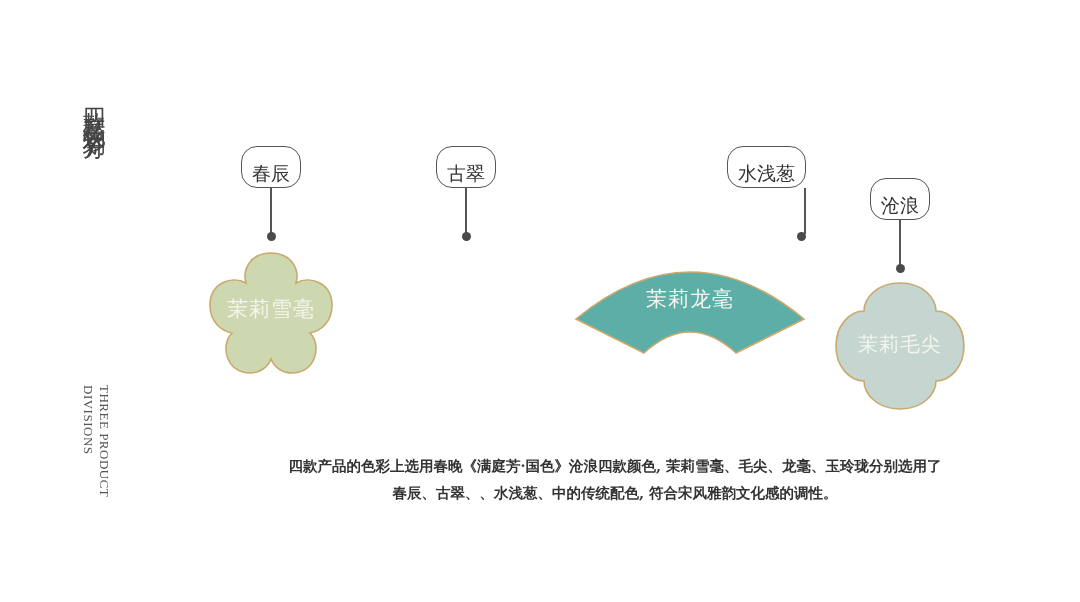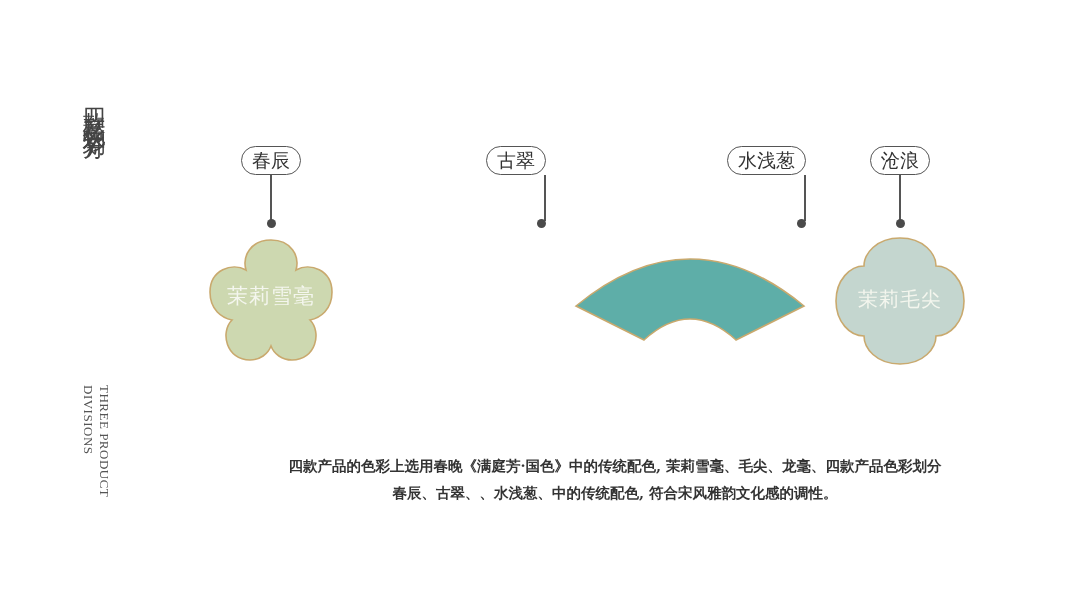--- a/index.html
+++ b/index.html
@@ -53,21 +53,21 @@
     .item {
       position: absolute;
       top: 146px;
       display: flex;
       flex-direction: column;
       align-items: center;
     }
     .pill {
       border: 1.6px solid #555;
       border-radius: 16px;
-      padding: 1px 10px 2px;
+      padding: 14px 10px 2px;
       font-size: 19px;
       color: #333;
       background: #fff;
       line-height: 24px;
       white-space: nowrap;
     }
     .stem {
       width: 2px;
       height: 46px;
       background: #555;
@@ -134,53 +134,54 @@
                C64,120 56,126 46,126
                C22,126 16,98 28,86
                C18,84 6,76 6,58
                C6,36 28,28 42,36
                C38,22 47,6 67,6 Z" fill="#cdd8b0" stroke="#c9a96e" stroke-width="1.6"></path>
     </svg>
     <div class="shape-label" style="top:48px;">茉莉雪毫</div>
   </div>
 </div>
 
-<div class="item" style="left:412px; width:134px;align-items:flex-end;">
+<div class="item" style="left:399px; width:134px;">
   <div class="pill">古翠</div>
   <div class="stem"></div>
   <div class="dot"></div>
 </div>
 
 <div class="item" style="left:574px; width:232px;align-items:flex-end;">
   <div class="pill">水浅葱</div>
   <div class="stem"></div>
   <div class="dot"></div>
   <div class="shape-wrap">
     <svg width="232" height="110" viewBox="0 0 232 110">
       <path d="M2,72 Q116,-22 230,72 L162,106 Q116,64 70,106 Z" fill="#5eaea8" stroke="#c9a96e" stroke-width="1.6"></path>
     </svg>
+    <div class="shape-label" style="top:38px;">茉莉龙毫</div>
   </div>
 </div>
 
-<div class="item" style="left:832px; width:136px;">
+<div class="item" style="left:832px; width:136px;margin-top:32px;">
   <div class="pill">沧浪</div>
   <div class="stem"></div>
   <div class="dot"></div>
   <div class="shape-wrap">
     <svg width="136" height="134" viewBox="0 0 136 134">
       <path d="M68,4
                C92,4 104,20 104,32
                C118,32 132,46 132,67
                C132,88 118,102 104,102
                C104,114 92,130 68,130
                C44,130 32,114 32,102
                C18,102 4,88 4,67
                C4,46 18,32 32,32
                C32,20 44,4 68,4 Z" fill="#c4d6cf" stroke="#c9a96e" stroke-width="1.6"></path>
     </svg>
     <div class="shape-label" style="top:52px; font-size:20px;">茉莉毛尖</div>
   </div>
 </div>
 
 <div class="desc">
-  <p>四款产品的色彩上选用春晚《满庭芳·国色》中的传统配色, 茉莉雪毫、毛尖、龙毫、四款产品色彩划分</p>
+  <p>四款产品的色彩上选用春晚《满庭芳·国色》沧浪四款颜色, 茉莉雪毫、毛尖、龙毫、玉玲珑分别选用了</p>
   <p>春辰、古翠、、水浅葱、中的传统配色, 符合宋风雅韵文化感的调性。</p>
 </div>
 
 </body></html>

